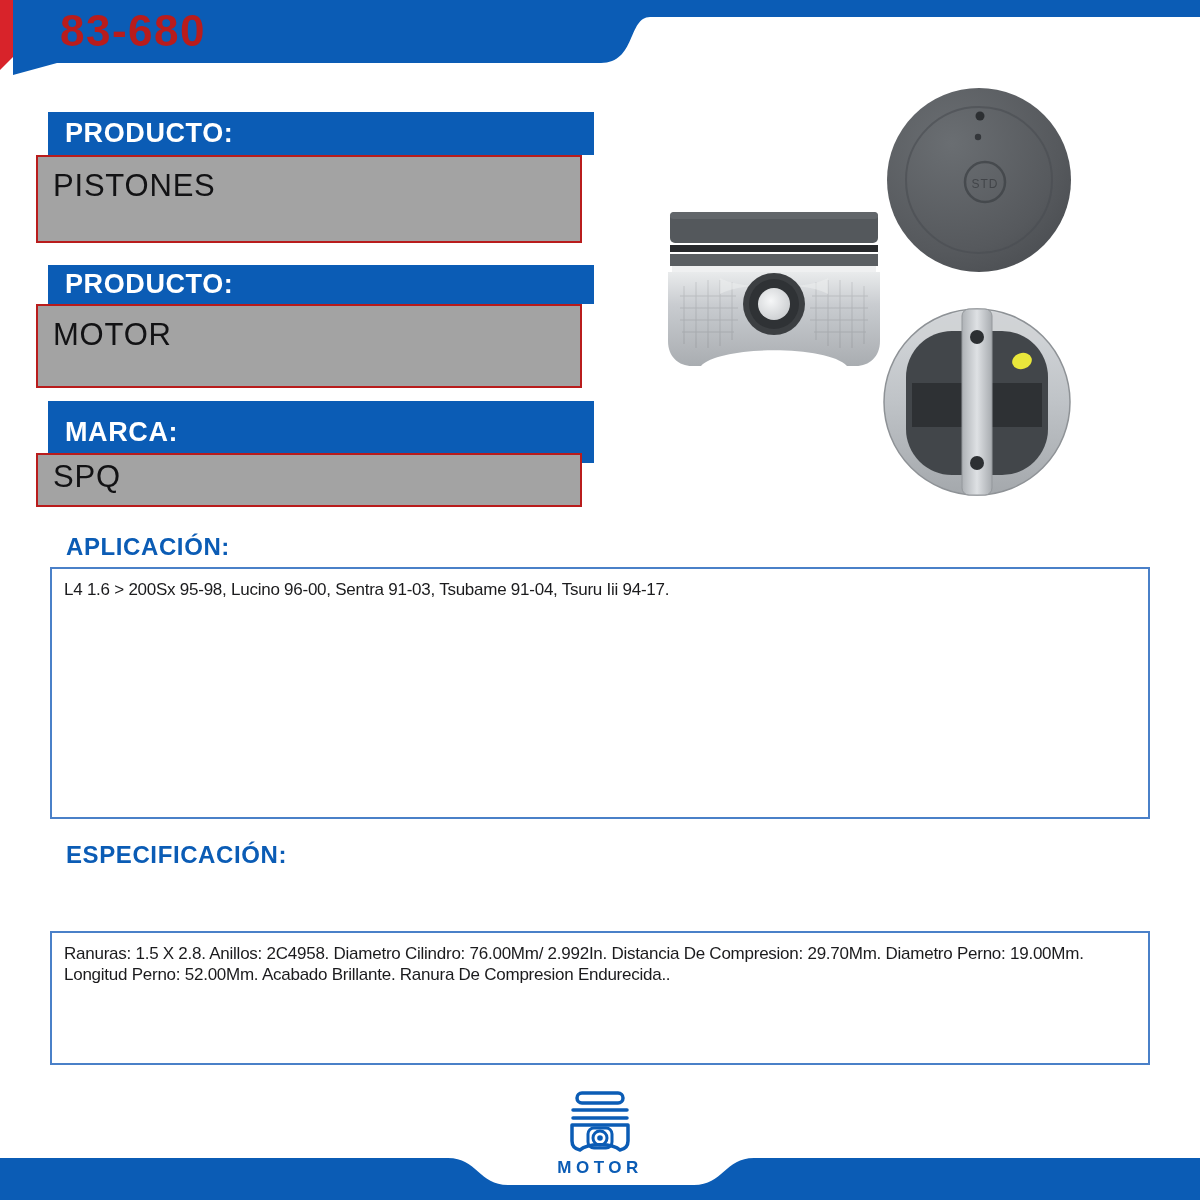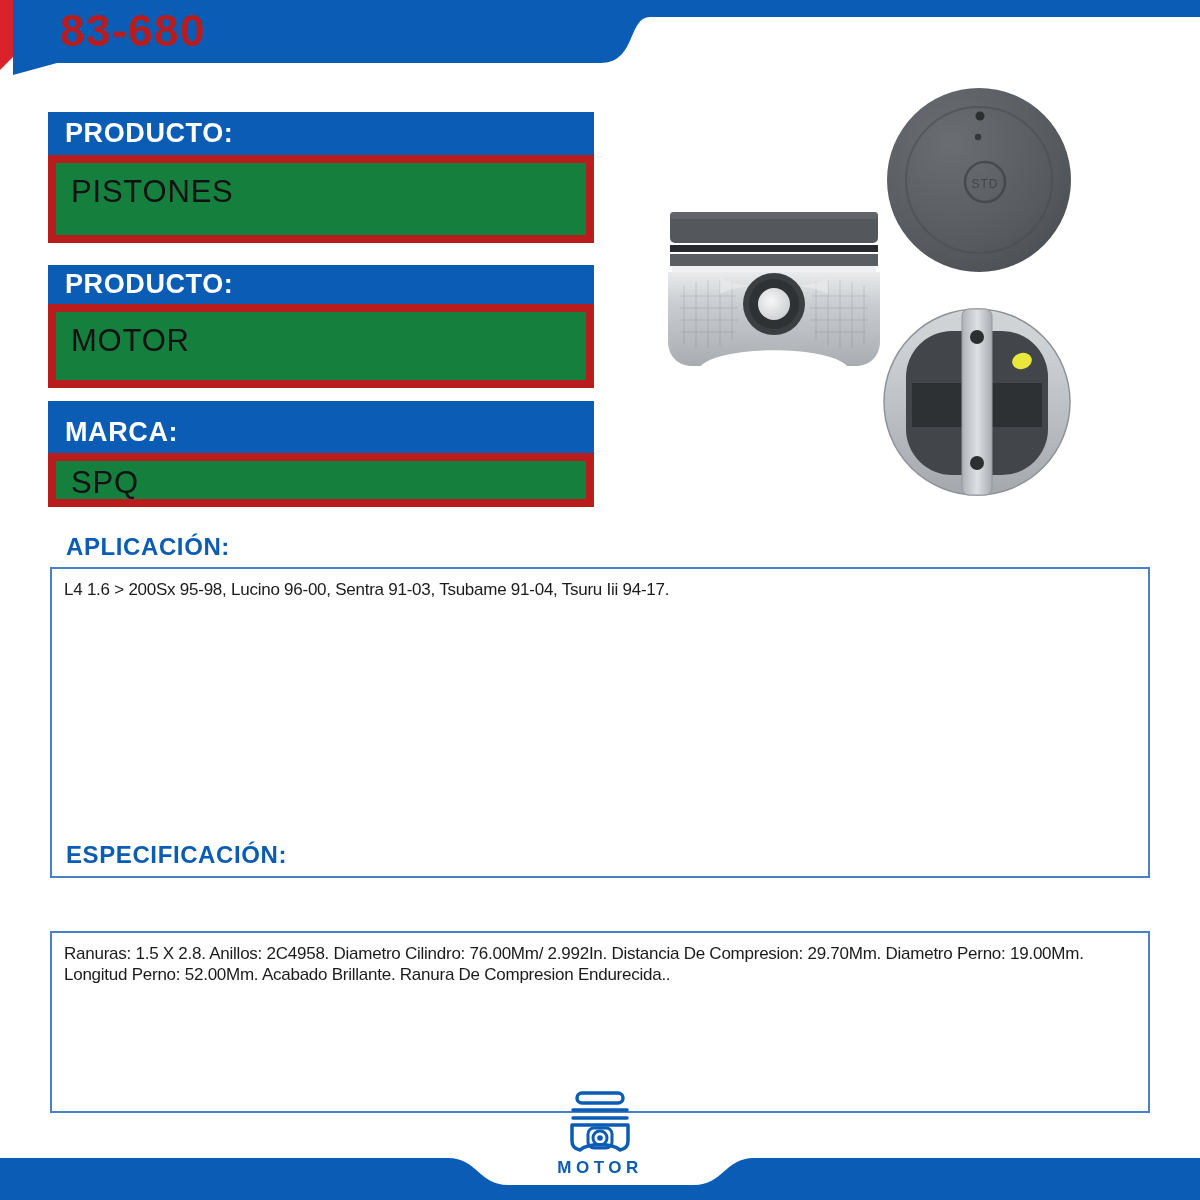--- a/index.html
+++ b/index.html
@@ -13,22 +13,22 @@
     position:absolute;left:60px;top:7px;width:600px;
     color:#b91c1c;font-size:44px;font-weight:800;letter-spacing:1.5px;line-height:48px;
   }
   
   .fbar{
     position:absolute;left:48px;width:546px;background:#0B5CB5;color:#fff;
     font-weight:800;letter-spacing:.6px;font-size:27px;
     display:flex;align-items:center;padding-left:17px;box-sizing:border-box;
   }
   .fbox{
-    position:absolute;left:48px;width:546px;background:#15803d;
-    border:8px solid #b91c1c;box-sizing:border-box;
+    position:absolute;left:36px;width:546px;background:#a3a3a3;
+    border:2px solid #b91c1c;box-sizing:border-box;
   }
   .fval{
     margin:11px 0 0 15px;font-size:31px;color:#121214;letter-spacing:.8px;font-weight:400;
   }
   .fval.short{margin-top:4px;}
   .bar-producto{top:112px;height:43px;}
   .box-producto{top:155px;height:88px;}
   .bar-categoria{top:265px;height:39px;}
   .box-categoria{top:304px;height:84px;}
   .bar-marca{top:401px;height:62px;}
@@ -36,22 +36,22 @@
   
   .sec-heading{
     position:absolute;left:66px;color:#0B5CB5;font-size:24px;font-weight:800;letter-spacing:.6px;
   }
   .h-aplicacion{top:533px;}
   .h-especificacion{top:841px;}
   .sec-box{
     position:absolute;left:50px;width:1100px;background:#fff;
     border:2px solid #4A80C8;box-sizing:border-box;
   }
-  .box-aplicacion{top:567px;height:311px;}
-  .box-especificacion{top:931px;height:182px;}
+  .box-aplicacion{top:567px;height:252px;}
+  .box-especificacion{top:931px;height:134px;}
   .sec-body{
     margin:10px 11px 0 12px;font-size:17px;line-height:21px;color:#1b1b1d;letter-spacing:-0.25px;
   }
   
   .photo{position:absolute;}
   .ph-side{left:660px;top:208px;}
   .ph-top{left:884px;top:85px;}
   .ph-bottom{left:882px;top:303px;}
   
   .footer-svg{position:absolute;left:0;top:1148px;}

